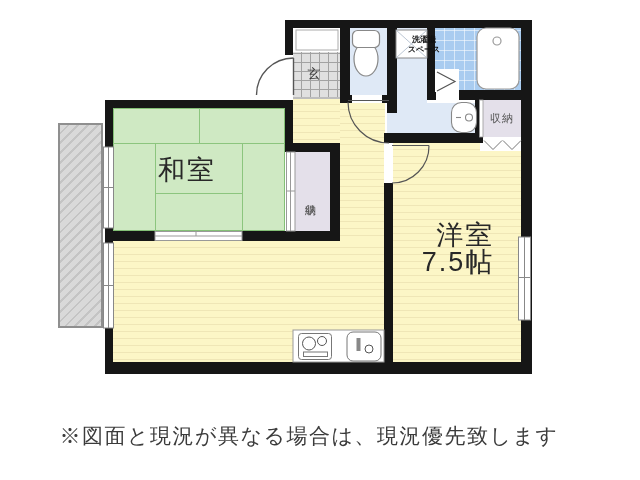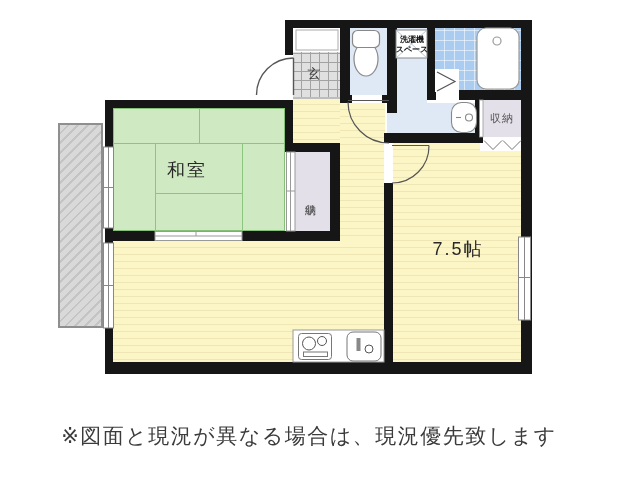--- a/index.html
+++ b/index.html
@@ -17,26 +17,26 @@
   .water{background:#dfe9f6;}
   .closet{background:#e4e0ea;}
   .tilepat{background-color:#e0e0e0;
          background-image:repeating-linear-gradient(0deg,rgba(0,0,0,0) 0 8px,#a2a2a2 8px 9px),
                           repeating-linear-gradient(90deg,rgba(0,0,0,0) 0 8px,#a2a2a2 8px 9px);}
   .bathtile{background-color:#a9ccf0;
          background-image:repeating-linear-gradient(0deg,rgba(255,255,255,0) 0 9px,rgba(255,255,255,.55) 9px 10px),
                           repeating-linear-gradient(90deg,rgba(255,255,255,0) 0 9px,rgba(255,255,255,.55) 9px 10px);}
   .balcony{background-color:#d9d9d9;border:2px solid #8f8f8f;
          background-image:repeating-linear-gradient(135deg,rgba(255,255,255,0) 0 5px,#c4c4c4 5px 7px);}
-  .room-lbl{transform:translate(-50%,-50%);text-align:right;font-size:18px;line-height:27px;letter-spacing:2px;}
+  .room-lbl{transform:translate(-50%,-50%);text-align:right;font-size:27px;line-height:27px;letter-spacing:2px;}
   .small-lbl{transform:translate(-50%,-50%);font-size:11px;color:#555;letter-spacing:1px;}
   .vtext{writing-mode:vertical-rl;}
   .genkan-lbl{transform:translate(-50%,-50%);font-size:13px;color:#3a3a3a;}
-  .washer-lbl{transform:translate(-50%,-50%);font-size:8px;line-height:9.5px;font-weight:600;color:#111;text-align:center;letter-spacing:0;}
-  .disclaimer{left:0;right:22px;top:422px;text-align:center;font-size:21px;letter-spacing:1.5px;color:#3b3b3b;}
+  .washer-lbl{transform:translate(-50%,-50%);font-size:8px;line-height:9.5px;font-weight:600;color:#111;text-align:center;letter-spacing:0;margin-left:12px;}
+  .disclaimer{left:0;right:22px;top:422px;text-align:center;font-size:21px;letter-spacing:1.5px;color:#3b3b3b;font-family:Liberation Serif, serif;}
 </style>
 </head>
 <body>
 
 <div class="canvas">
 
   <div class="f balcony" style="left:58px;top:123px;width:45px;height:205px;"></div>
   <div class="f tatami" style="left:113px;top:108px;width:172px;height:123px;"></div>
   <div class="f floor" style="left:293px;top:98px;width:47px;height:47px;"></div>
   <div class="f floor" style="left:340px;top:103px;width:45px;height:140px;"></div>
@@ -166,20 +166,21 @@
         <circle cx="369" cy="349" r="4" stroke="#555"></circle>
           <rect x="356.5" y="338" width="4" height="13" fill="#888" stroke="none"></rect>
       </g>
     </g>
   </svg>
 
   <div class="lbl room-lbl" style="left:187px;top:170px;">
     <div>和室</div>
   </div>
   <div class="lbl room-lbl" style="left:458px;top:249px;">
+    <div>洋室</div>
     <div>7.5帖</div>
   </div>
   <div class="lbl genkan-lbl" style="left:314px;top:74px;">玄</div>
   <div class="lbl small-lbl vtext" style="left:310px;top:196px;">収納</div>
   <div class="lbl small-lbl" style="left:502px;top:118px;">収納</div>
   <div class="lbl washer-lbl" style="left:412px;top:44px;">
     <div>洗濯機</div>
     <div>スペース</div>
   </div>
   <div class="lbl disclaimer">※図面と現況が異なる場合は、現況優先致します</div>

